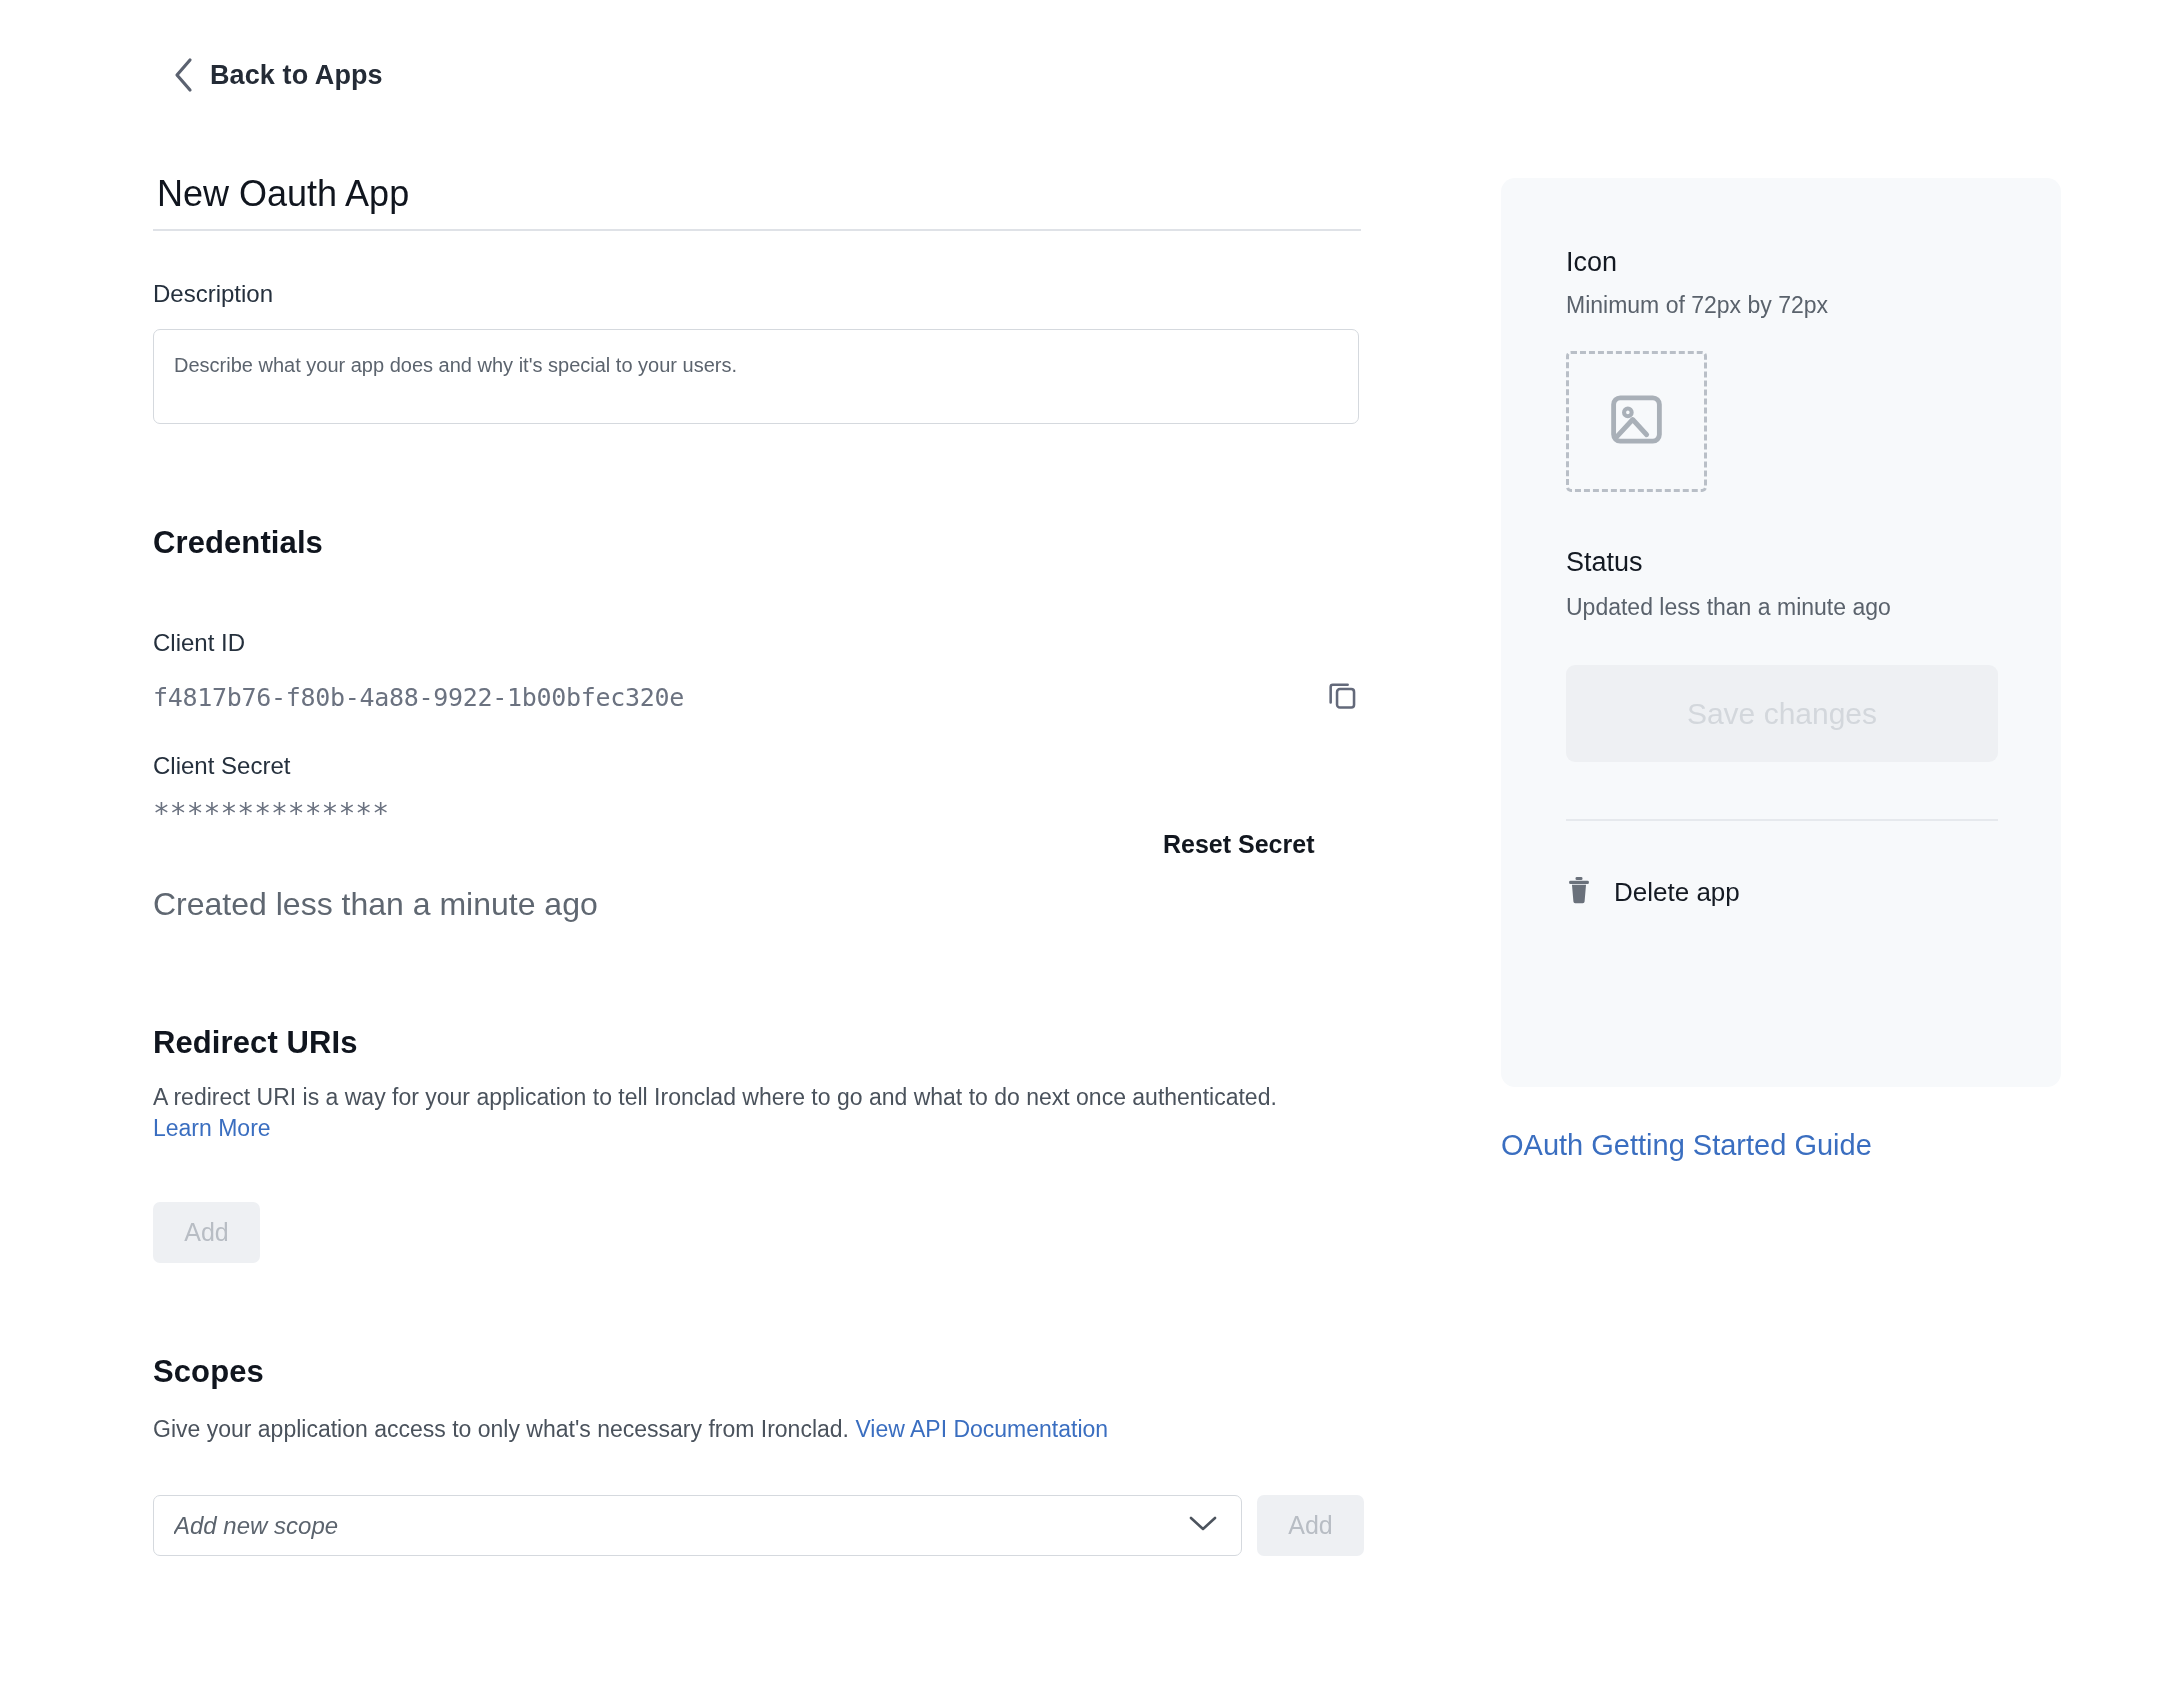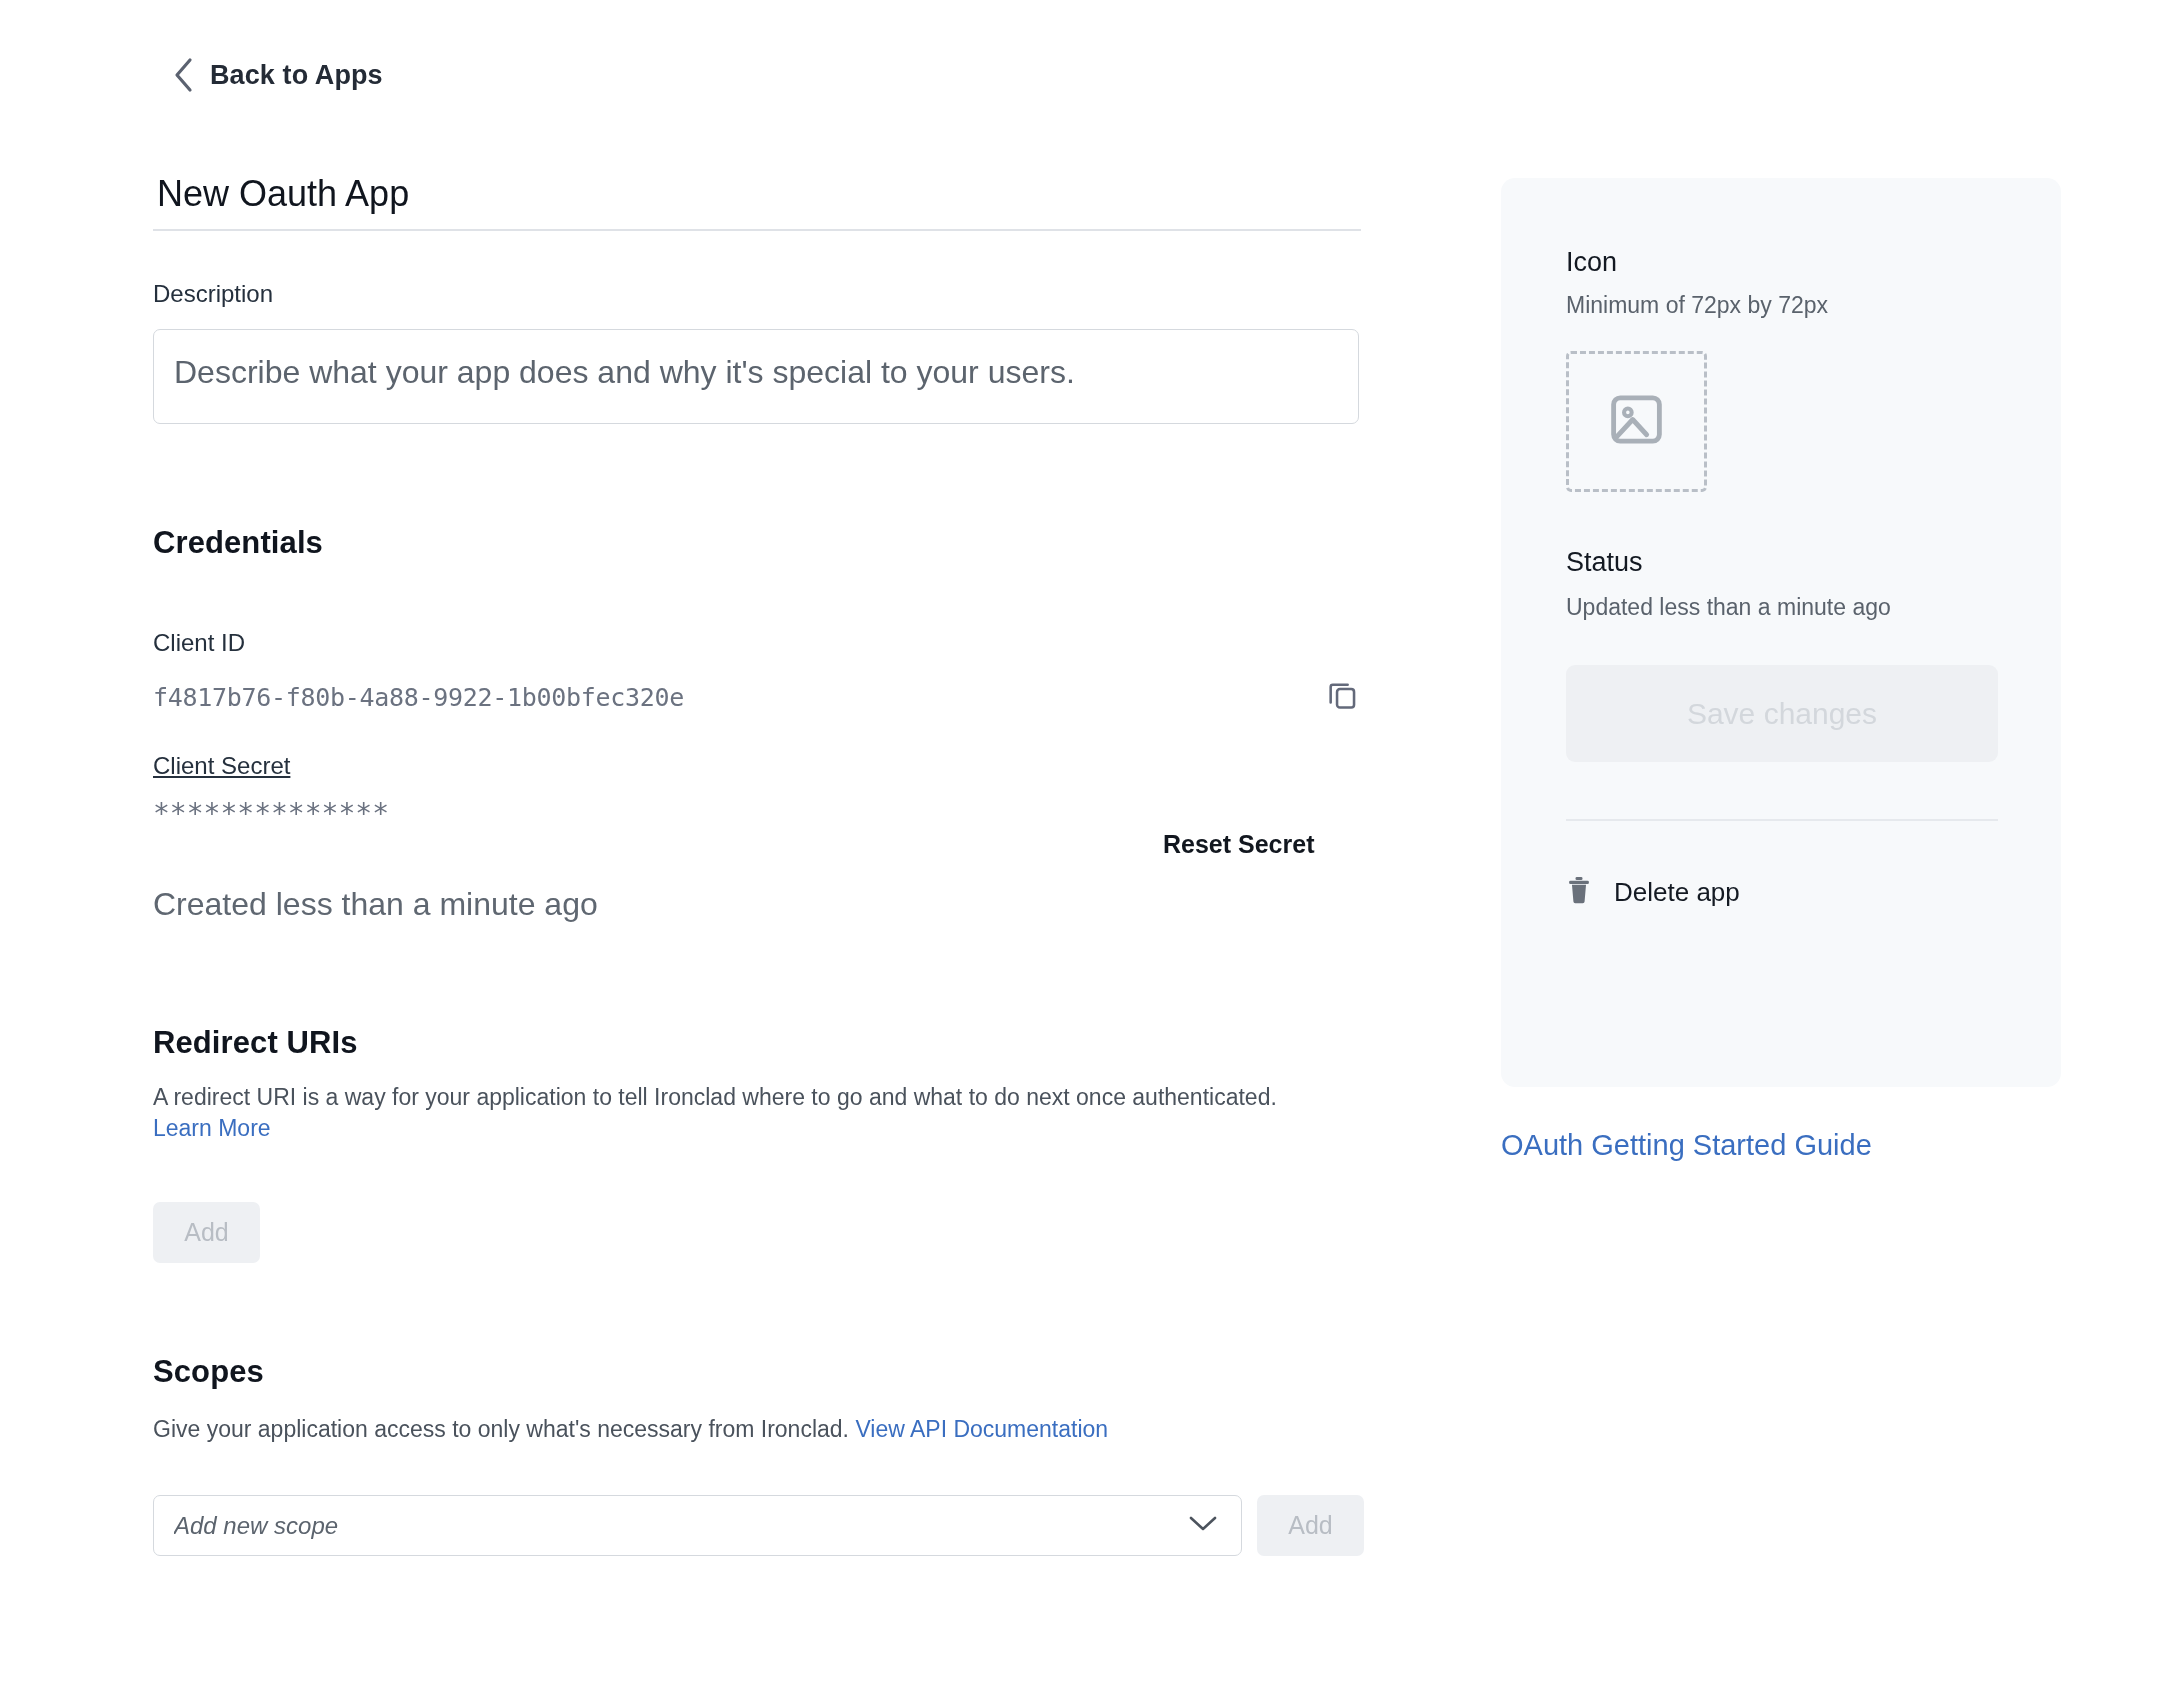--- a/index.html
+++ b/index.html
@@ -38,21 +38,21 @@
     font-size: 24px; color: #25303d; font-weight: 400;
   }
 
   .desc-label { position: absolute; left: 0; top: 280px; }
   .desc-box {
     position: absolute; left: 0; top: 329px;
     width: 1206px; height: 95px;
     border: 1.5px solid #d5d9de; border-radius: 7px;
     background: #fff;
     padding: 22px 20px;
-    font-size: 32px; color: #545c66;
+    font-size: 20px; color: #545c66;
     font-family: "Liberation Sans", sans-serif;
     resize: none; outline: none;
     line-height: 1.3;
   }
   .desc-box::placeholder { color: #5c646e; }
 
   .sec-head {
     font-size: 31px; font-weight: 700; color: #10151e; letter-spacing: 0.1px;
   }
   .credentials-head { position: absolute; left: 0; top: 525px; }
@@ -62,21 +62,21 @@
     position: absolute; left: 0; top: 683px;
     font-family: "DejaVu Sans Mono", monospace;
     font-size: 25px; color: #6b7280; letter-spacing: -0.3px;
   }
   .copy-btn {
     position: absolute; left: 1166px; top: 673px;
     width: 46px; height: 46px; cursor: pointer;
     display: flex; align-items: center; justify-content: center;
   }
 
-  .client-secret-label { position: absolute; left: 0; top: 752px; text-decoration: underline; }
+  .client-secret-label { position: absolute; left: 0; top: 752px; }
   .client-secret-value {
     position: absolute; left: 0; top: 797px;
     font-family: "DejaVu Sans Mono", monospace;
     font-size: 28px; color: #6b7280; letter-spacing: 0px;
   }
   .reset-secret {
     position: absolute; left: 1010px; top: 830px;
     font-size: 25px; font-weight: 600; color: #12171f; cursor: pointer;
   }
   .created-note {

